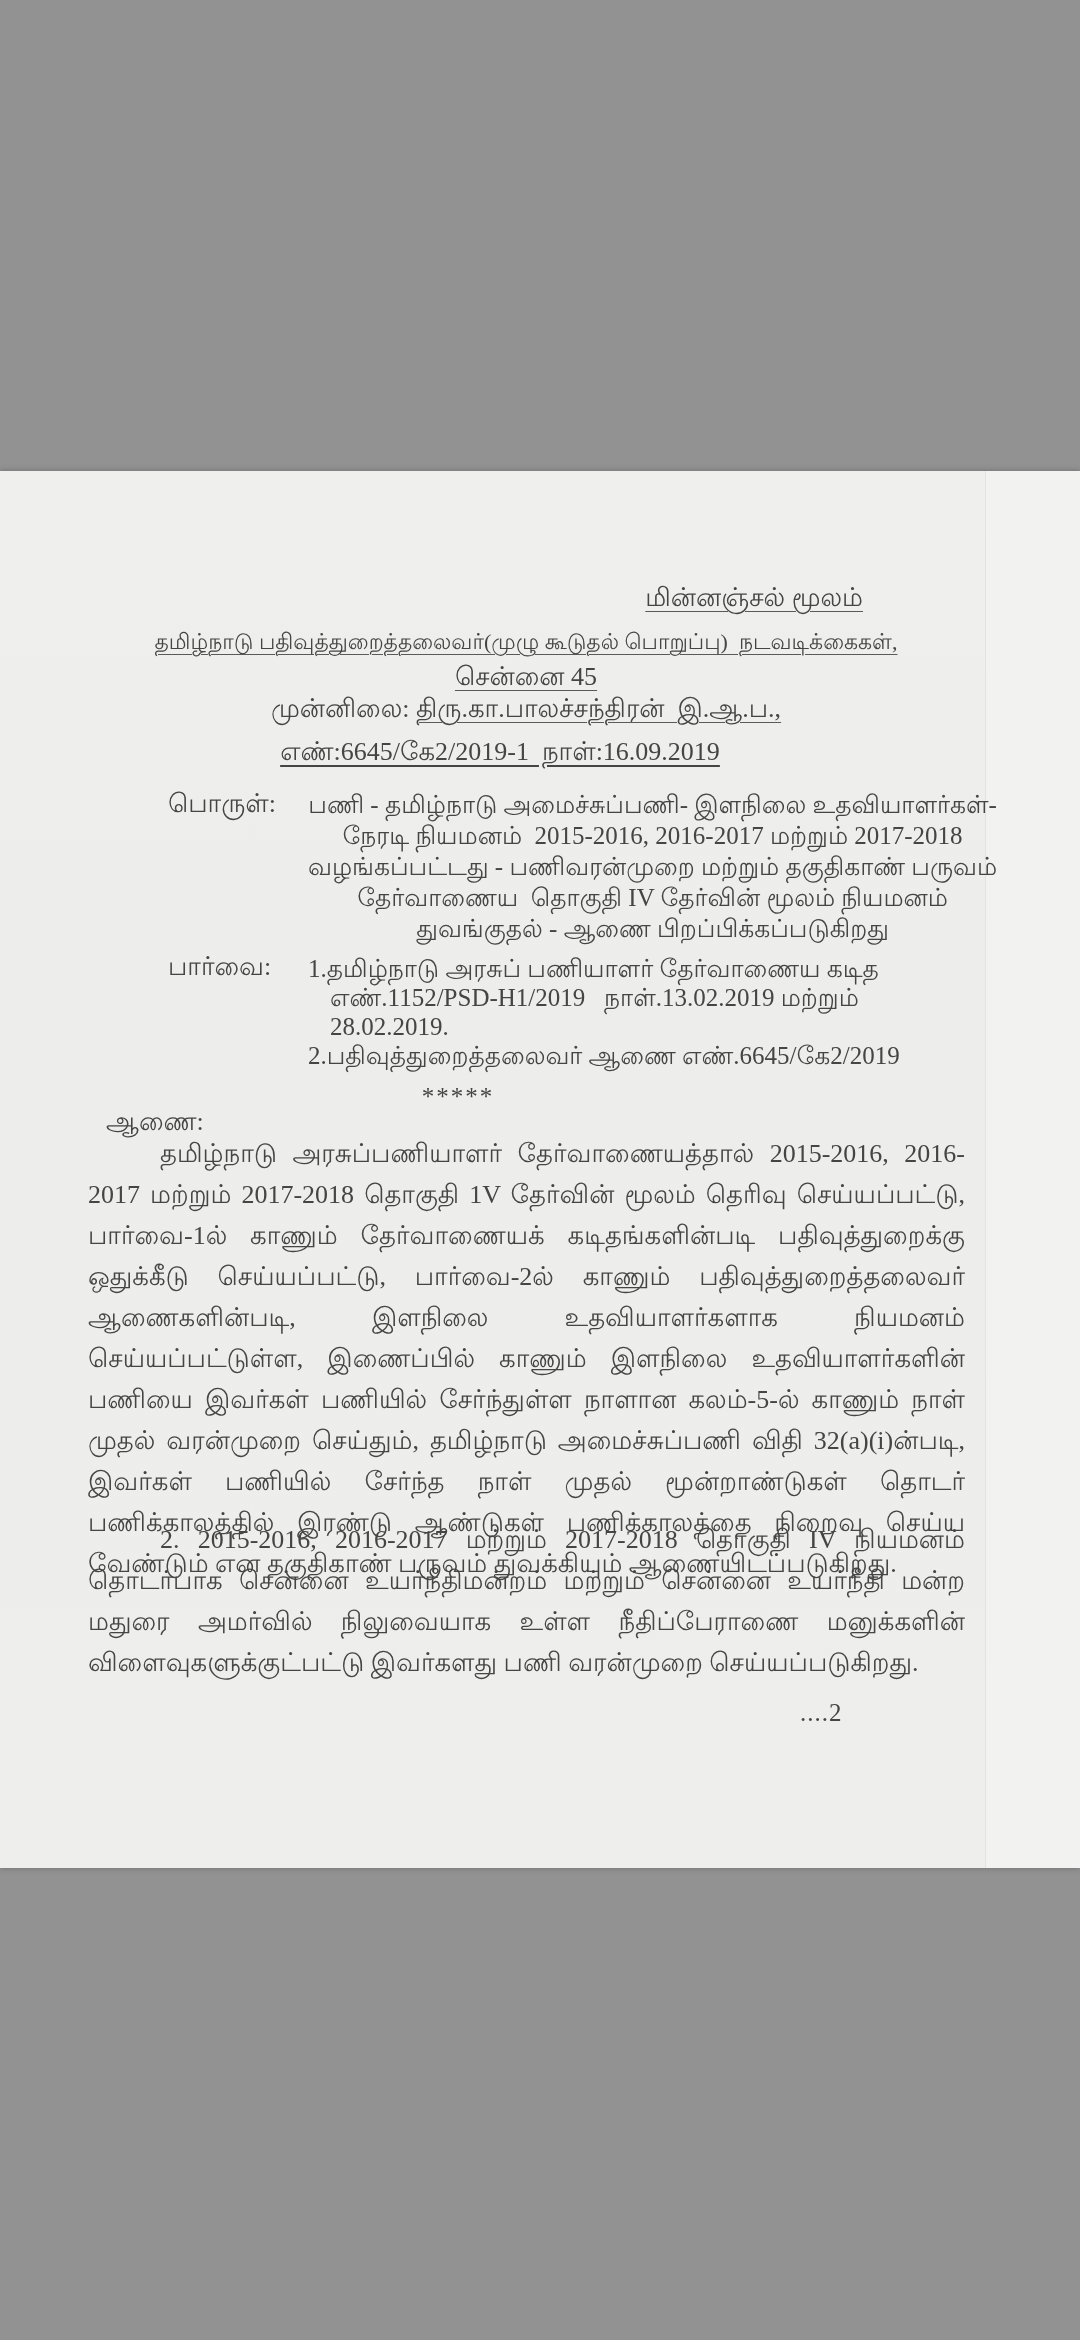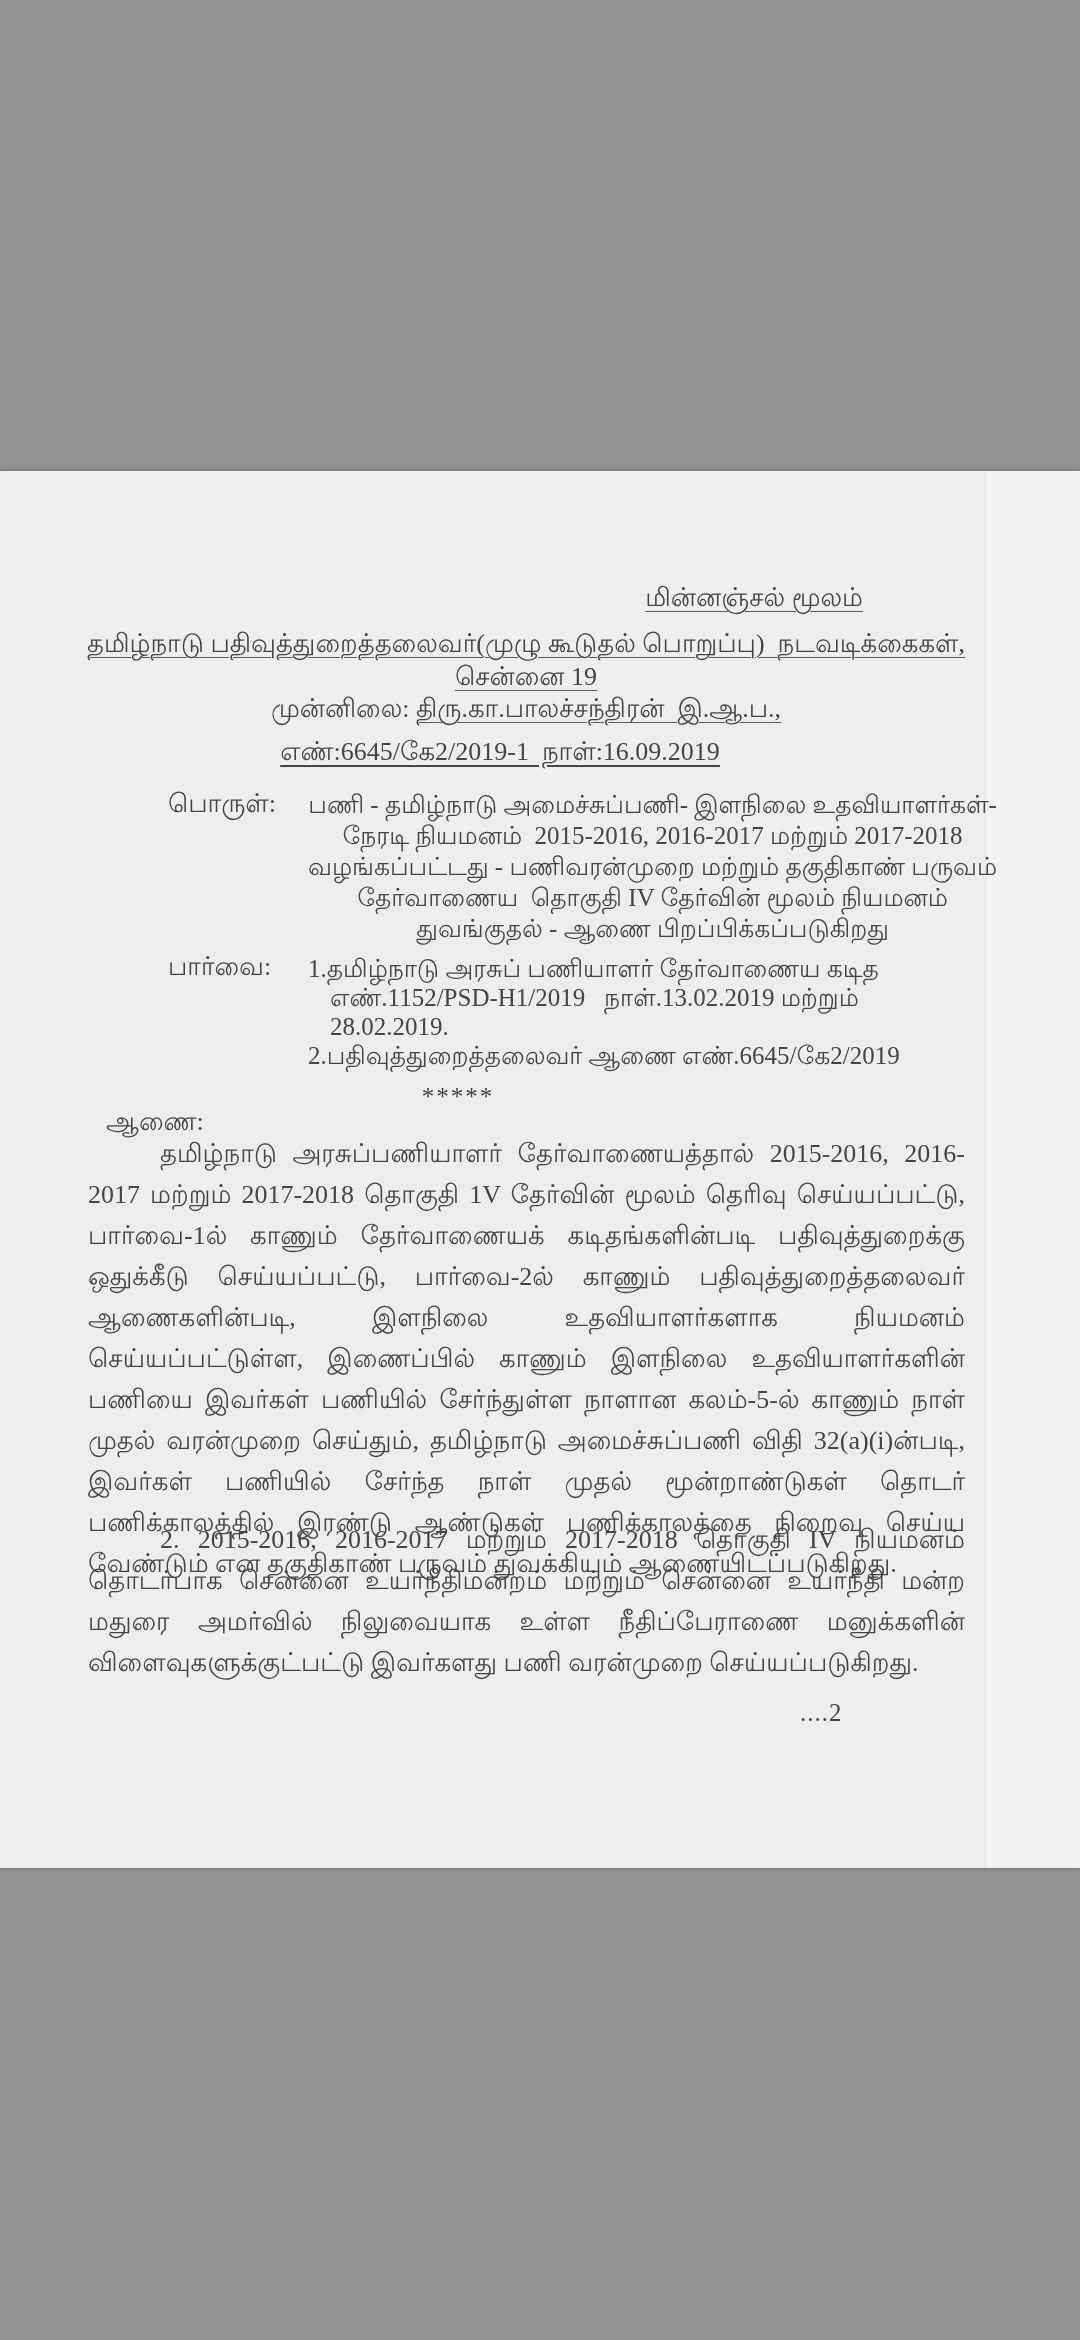--- a/index.html
+++ b/index.html
@@ -23,21 +23,21 @@
     border-left:1px solid #E3E3E1;
   }
   .txt{color:#454545;}
   .pre{white-space:pre;}
   .u{text-decoration:underline;text-underline-offset:5px;text-decoration-thickness:1px;text-decoration-color:#5a5a5a;}
   .via-line{
     position:absolute;top:112px;right:217px;
     font-size:26px;
   }
   .centered{position:absolute;left:0;width:1052px;text-align:center;}
-  .title-1{top:158px;font-size:26px;}
+  .title-1{top:158px;font-size:22px;}
   .title-2{top:191px;font-size:26px;}
   .presence{top:223px;font-size:26px;}
   .order-number{top:266px;font-size:26px;width:1000px;text-decoration:underline;}
   .label-col{position:absolute;font-size:26px;}
   .subject-block{position:absolute;top:318px;left:0;width:1080px;}
   .subject-label{left:168px;top:0;}
   .subject-lines{position:absolute;left:308px;top:0;font-size:25px;line-height:31px;text-align:center;}
   .reference-block{position:absolute;top:479px;left:0;width:1080px;}
   .reference-label{left:168px;top:2px;}
   .reference-lines{position:absolute;left:308px;top:4px;font-size:25px;line-height:29px;}
@@ -57,21 +57,21 @@
 <body>
 
 <div class="doc-page">
 
   <div class="page-edge"></div>
 
   <div class="via-line txt u pre">மின்னஞ்சல் மூலம்</div>
 
   <div class="centered title-1 txt u pre">தமிழ்நாடு பதிவுத்துறைத்தலைவர்(முழு கூடுதல் பொறுப்பு)  நடவடிக்கைகள்,</div>
 
-  <div class="centered title-2 txt u pre">சென்னை 19</div>
+  <div class="centered title-2 txt u pre">சென்னை 45</div>
 
   <div class="centered presence txt pre"><span>முன்னிலை: </span><span class="u">திரு.கா.பாலச்சந்திரன்  இ.ஆ.ப.,</span></div>
 
   <div class="centered order-number txt u pre">எண்:6645/கே2/2019-1  நாள்:16.09.2019</div>
 
   <div class="subject-block">
     <div class="label-col subject-label txt">பொருள்:</div>
     <div class="subject-lines">
       <div class="txt pre">பணி - தமிழ்நாடு அமைச்சுப்பணி- இளநிலை உதவியாளர்கள்-</div>
       <div class="txt pre">நேரடி நியமனம்  2015-2016, 2016-2017 மற்றும் 2017-2018</div>

